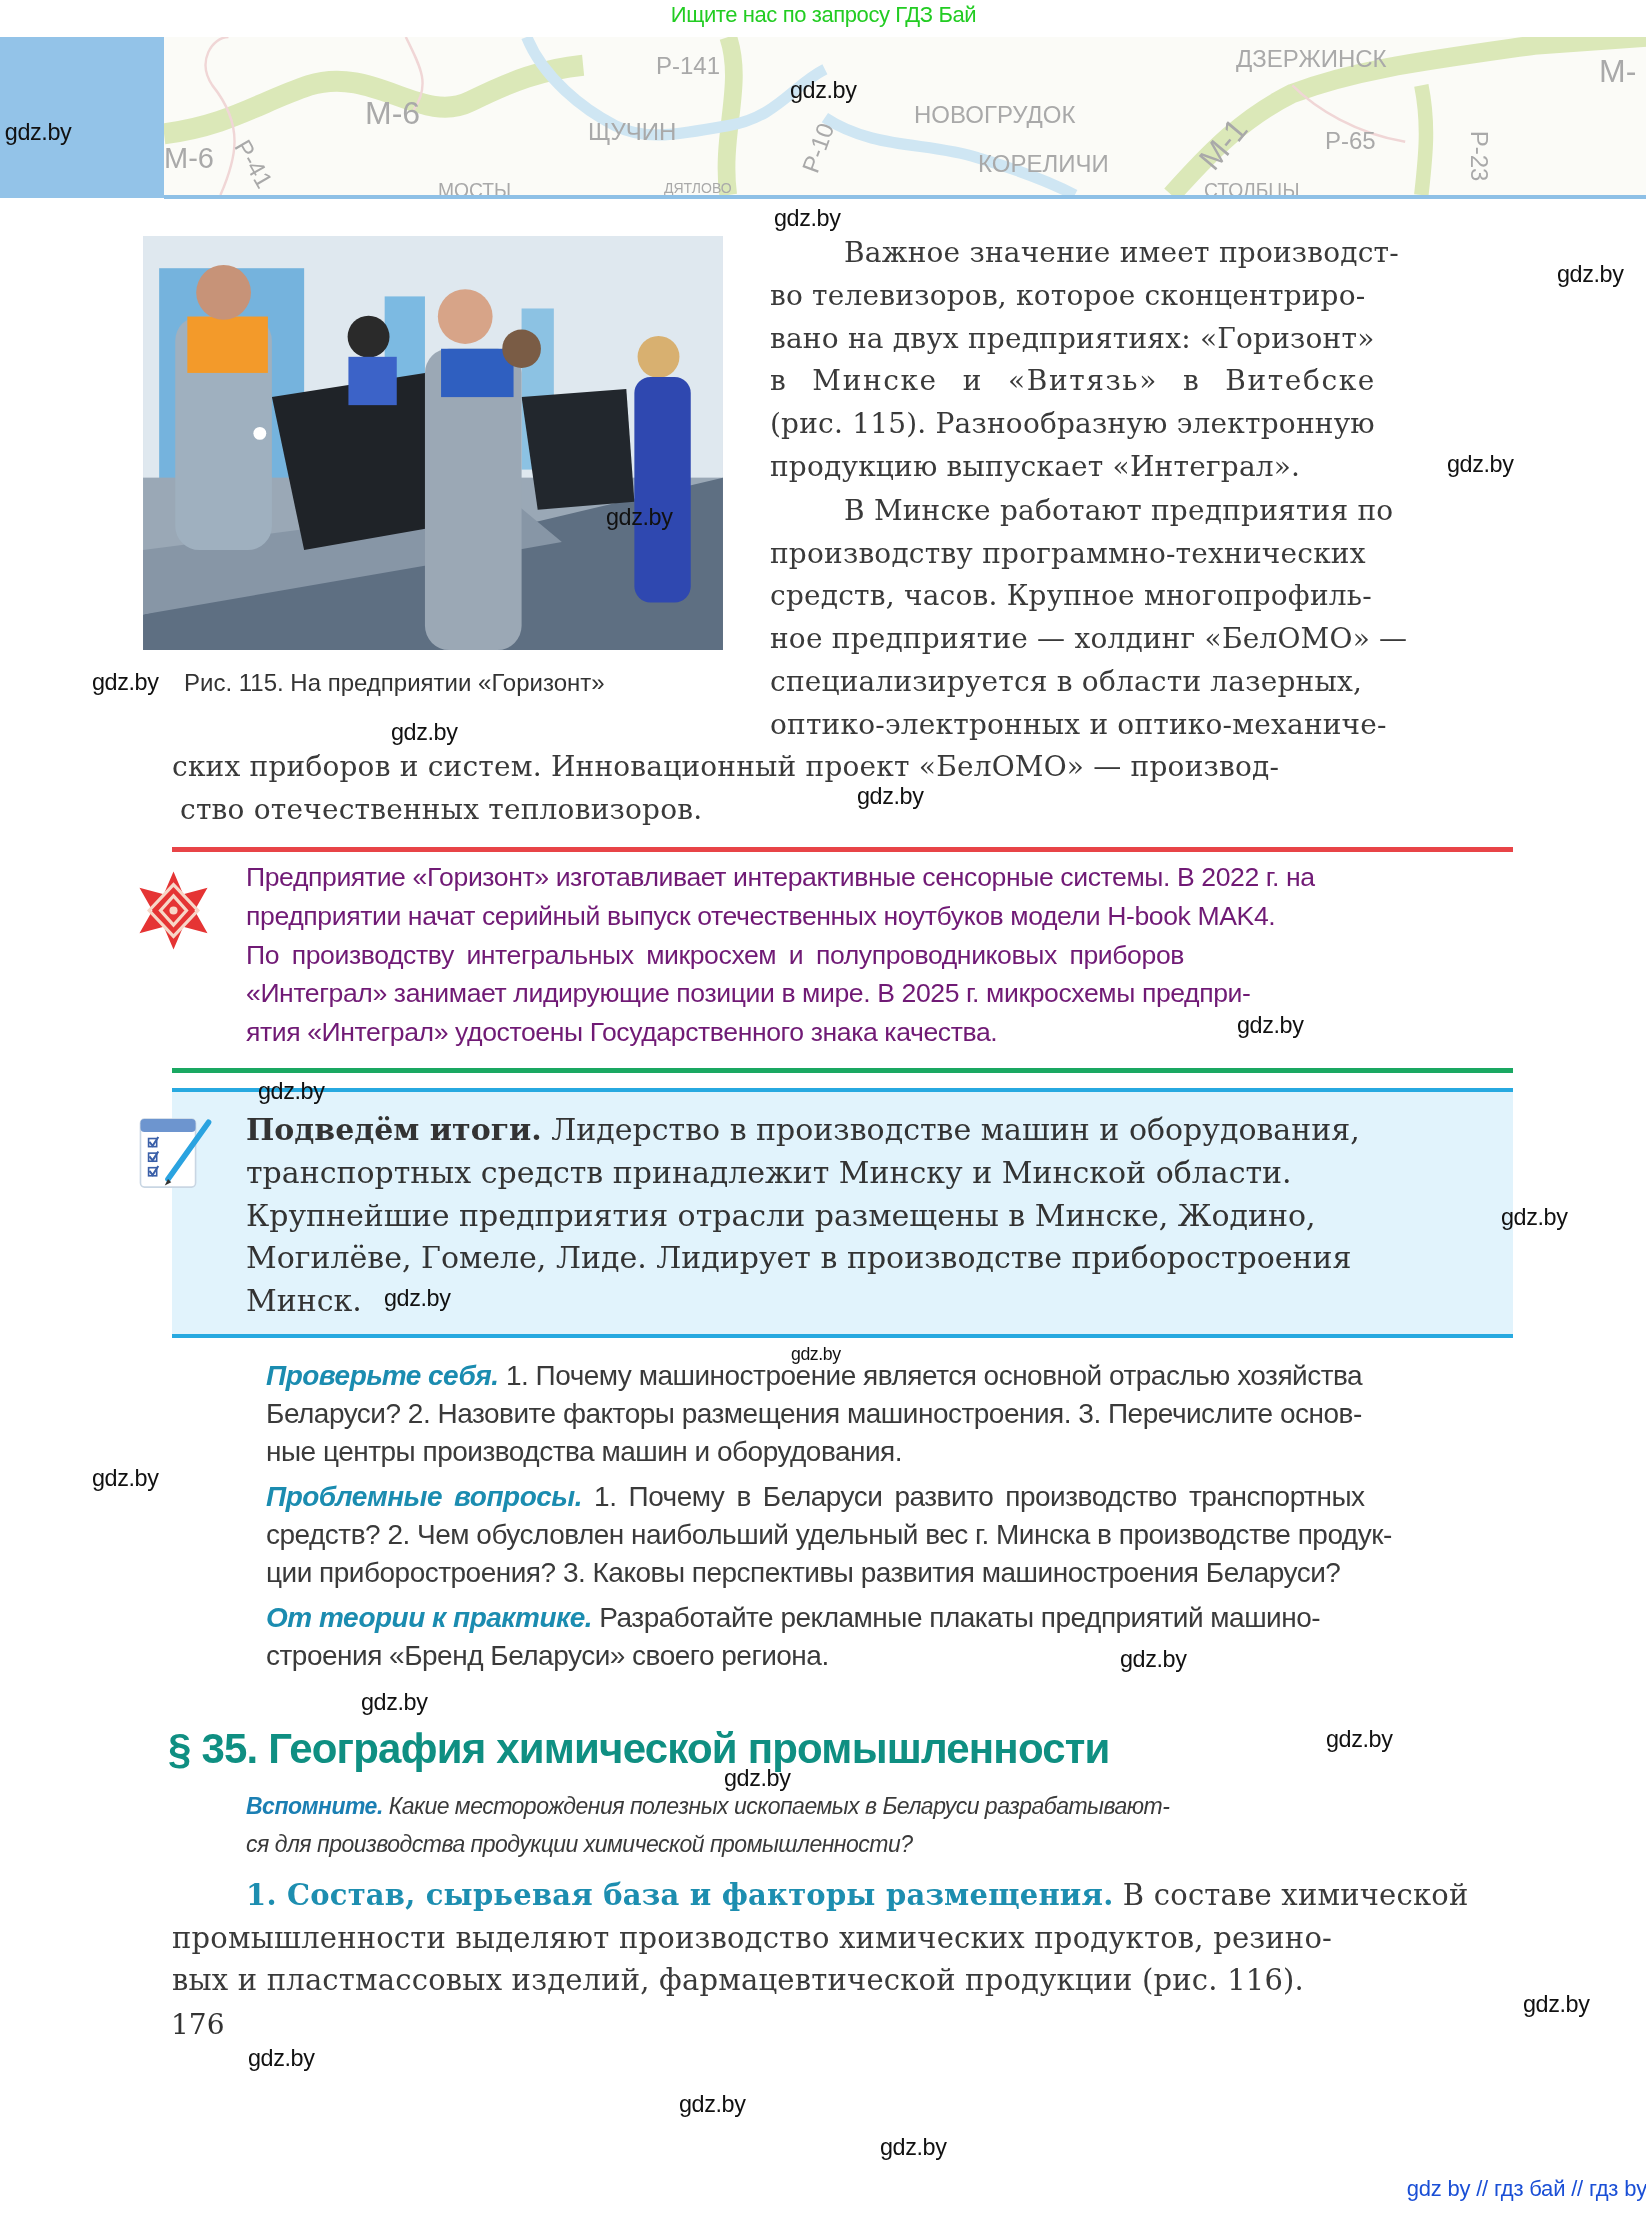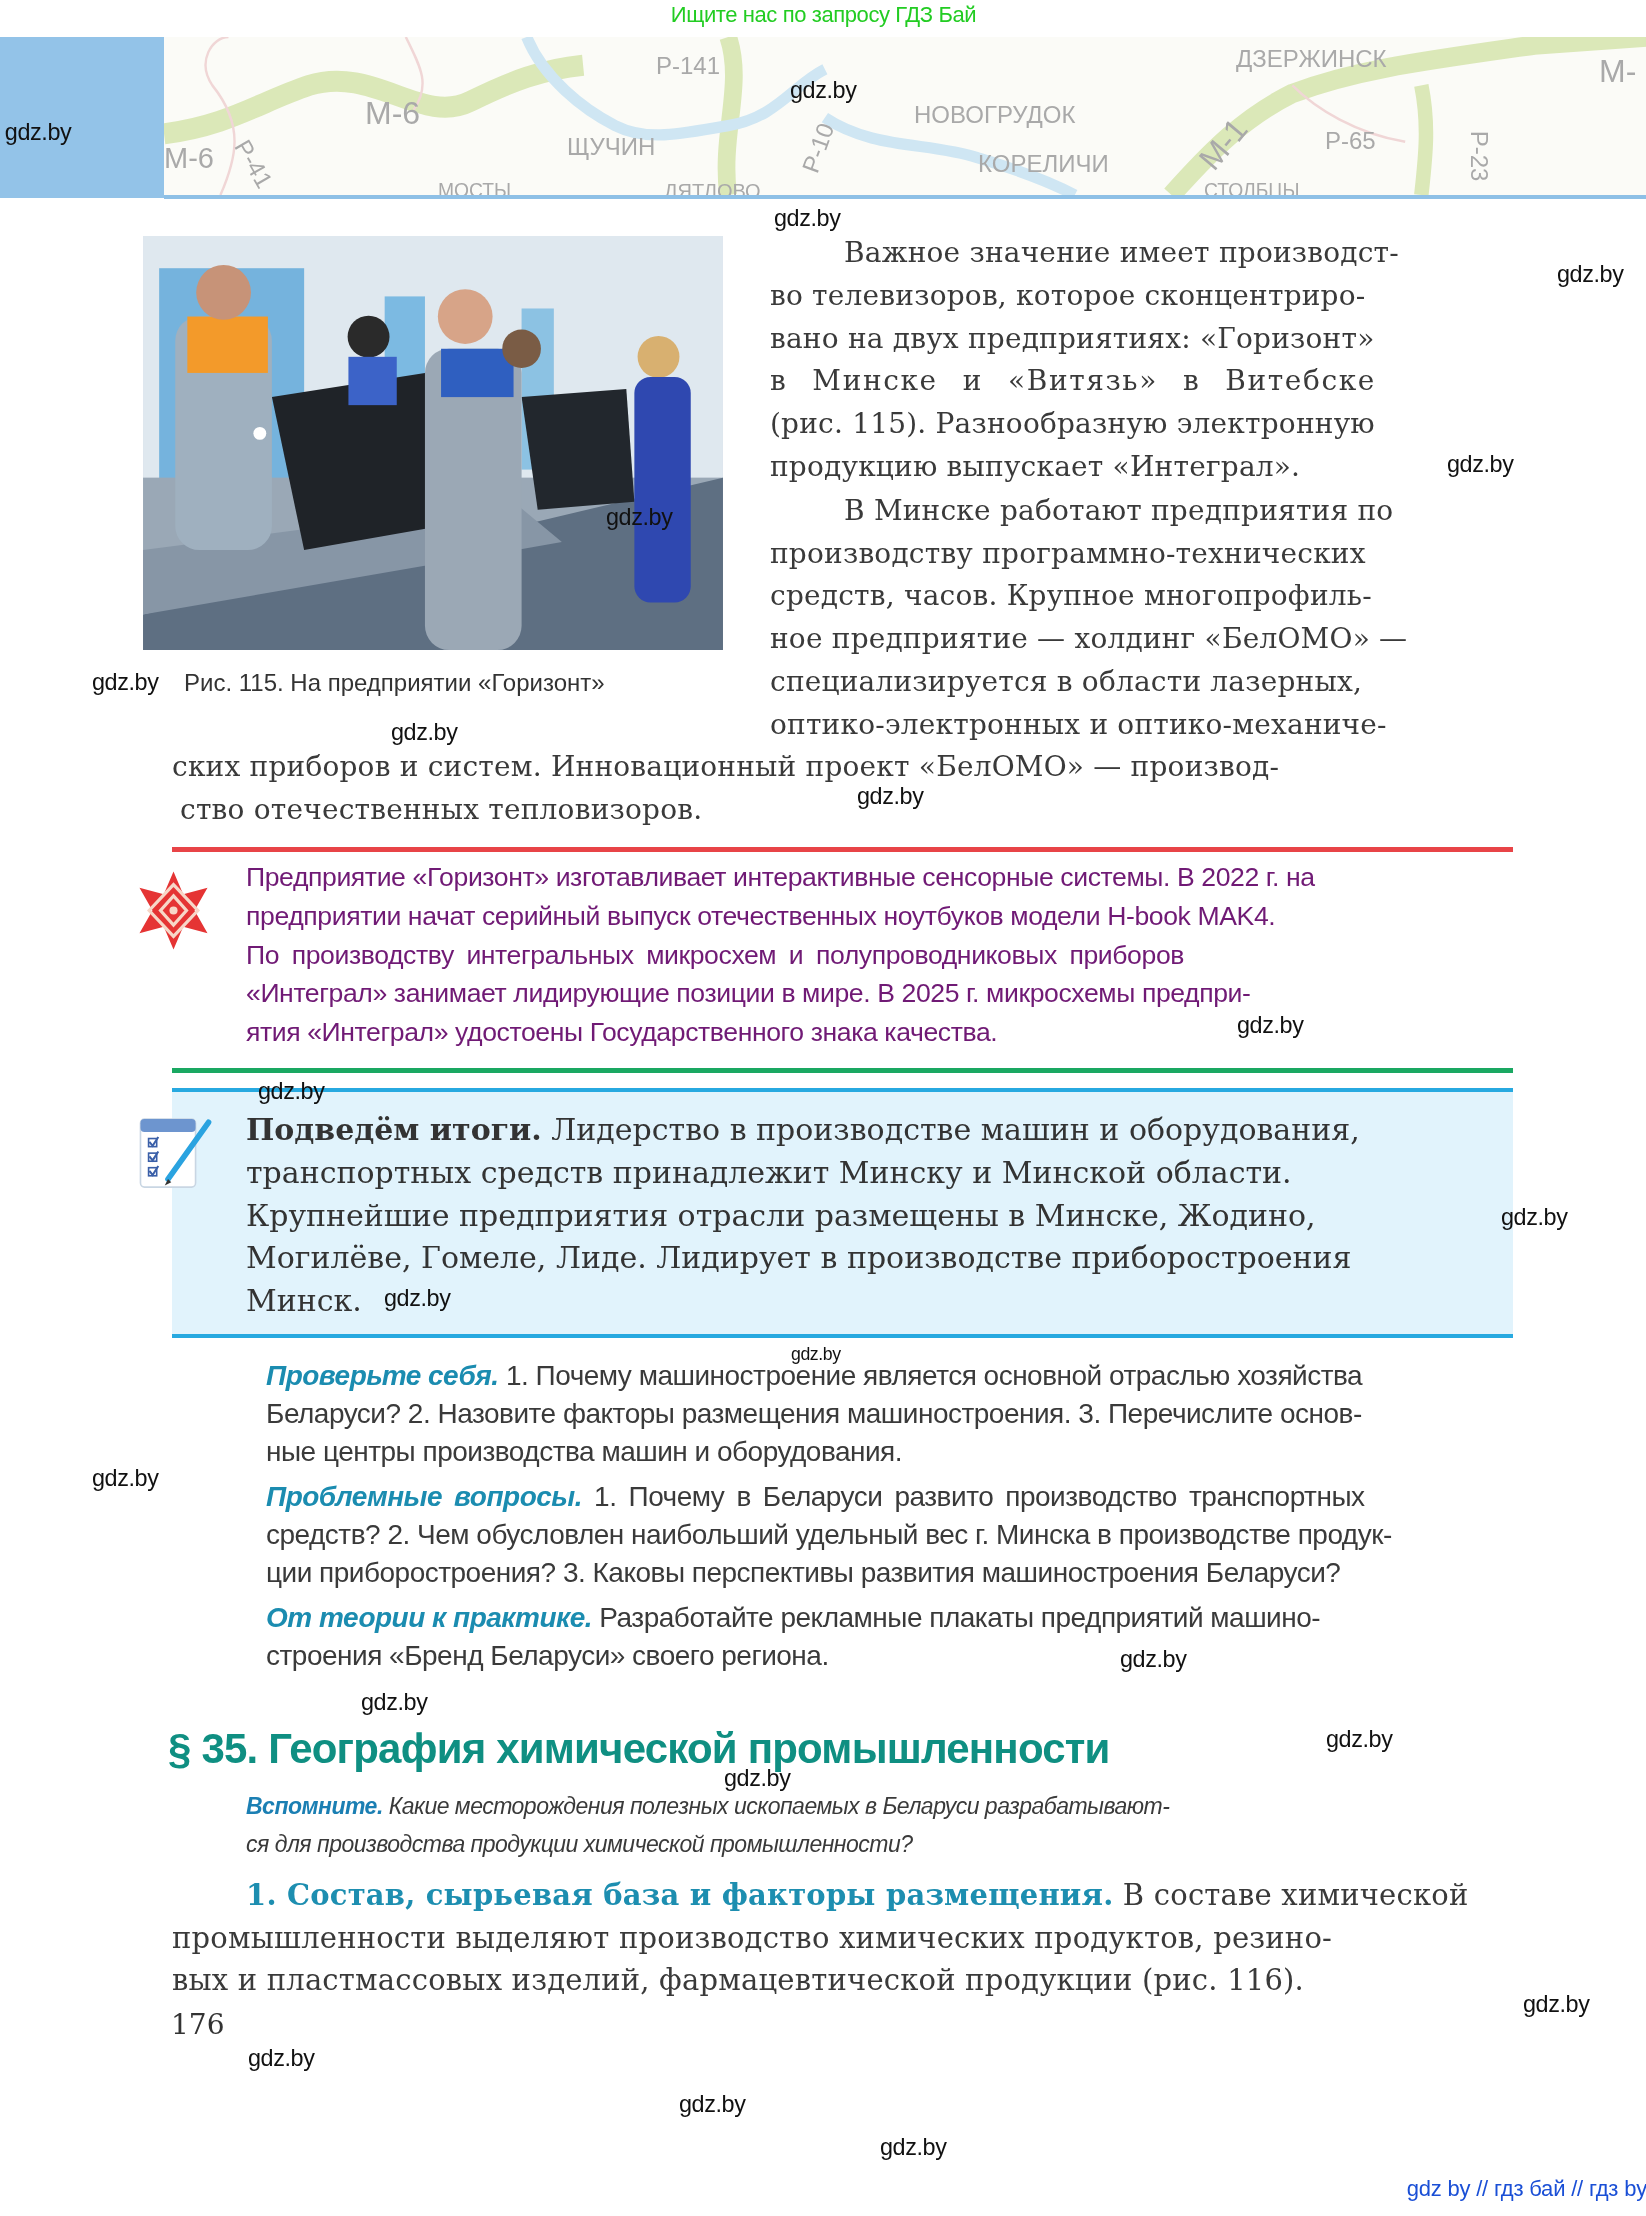--- a/index.html
+++ b/index.html
@@ -65,31 +65,31 @@
       <path d="M1250 196 C1300 140 1340 100 1400 70 C1480 40 1560 30 1700 10 L1840 0" stroke="#dbe8b8" stroke-width="24" fill="none"></path>
       <path d="M1560 60 C1570 110 1565 150 1560 196" stroke="#dbe8b8" stroke-width="18" fill="none"></path>
       <path d="M450 0 C470 50 520 90 560 110 C600 130 640 120 700 110 C760 100 780 60 820 40" stroke="#cfe6f3" stroke-width="14" fill="none"></path>
       <path d="M820 100 C880 140 950 130 1010 150 C1060 165 1100 180 1130 196" stroke="#cfe6f3" stroke-width="14" fill="none"></path>
       <path d="M70 196 C90 150 100 110 60 60 C40 30 60 0 80 0" stroke="#f0d6d6" stroke-width="3" fill="none"></path>
       <path d="M1400 60 C1430 90 1480 120 1540 130" stroke="#f0d6d6" stroke-width="3" fill="none"></path>
       <path d="M300 0 C320 40 330 60 310 90" stroke="#f0d6d6" stroke-width="3" fill="none"></path>
     </svg>
     <span class="map-label" style="left:201px;top:58px;font-size:32px;">М-6</span>
     <span class="map-label" style="left:492px;top:14.5px;">Р-141</span>
-    <span class="map-label" style="left:403px;top:81px;margin-top:15px;">ЩУЧИН</span>
+    <span class="map-label" style="left:424px;top:81px;">ЩУЧИН</span>
     <span class="map-label" style="left:750px;top:64px;">НОВОГРУДОК</span>
     <span class="map-label" style="left:814px;top:113px;">КОРЕЛИЧИ</span>
     <span class="map-label" style="left:1072px;top:8px;">ДЗЕРЖИНСК</span>
     <span class="map-label" style="left:1032px;top:89px;font-size:32px;transform:rotate(-50deg);">М-1</span>
     <span class="map-label" style="left:1161px;top:70px;margin-top:20px;">Р-65</span>
     <span class="map-label" style="left:1290px;top:105px;transform:rotate(90deg);">Р-23</span>
     <span class="map-label" style="left:64px;top:113px;transform:rotate(60deg);">Р-41</span>
     <span class="map-label" style="left:629px;top:97px;transform:rotate(-70deg);">Р-10</span>
     <span class="map-label" style="left:274px;top:143px;font-size:19.3px;">МОСТЫ</span>
-    <span class="map-label" style="left:500px;top:143px;font-size:20px;">ДЯТЛОВО</span>
+    <span class="map-label" style="left:500px;top:143px;font-size:14px;">ДЯТЛОВО</span>
     <span class="map-label" style="left:1040px;top:143px;font-size:19.3px;">СТОЛБЦЫ</span>
     <span class="map-label" style="left:0px;top:105px;font-size:29px;">М-6</span>
     <span class="map-label" style="left:1435px;top:16px;font-size:32px;">М-</span>
   </div>
   <div class="header-line"></div>
 </div>
 
 <div class="abs figure-photo">
   <svg width="580" height="414" viewBox="0 0 720 514">
     <rect x="0" y="0" width="720" height="514" fill="#dfe8ef"></rect>

